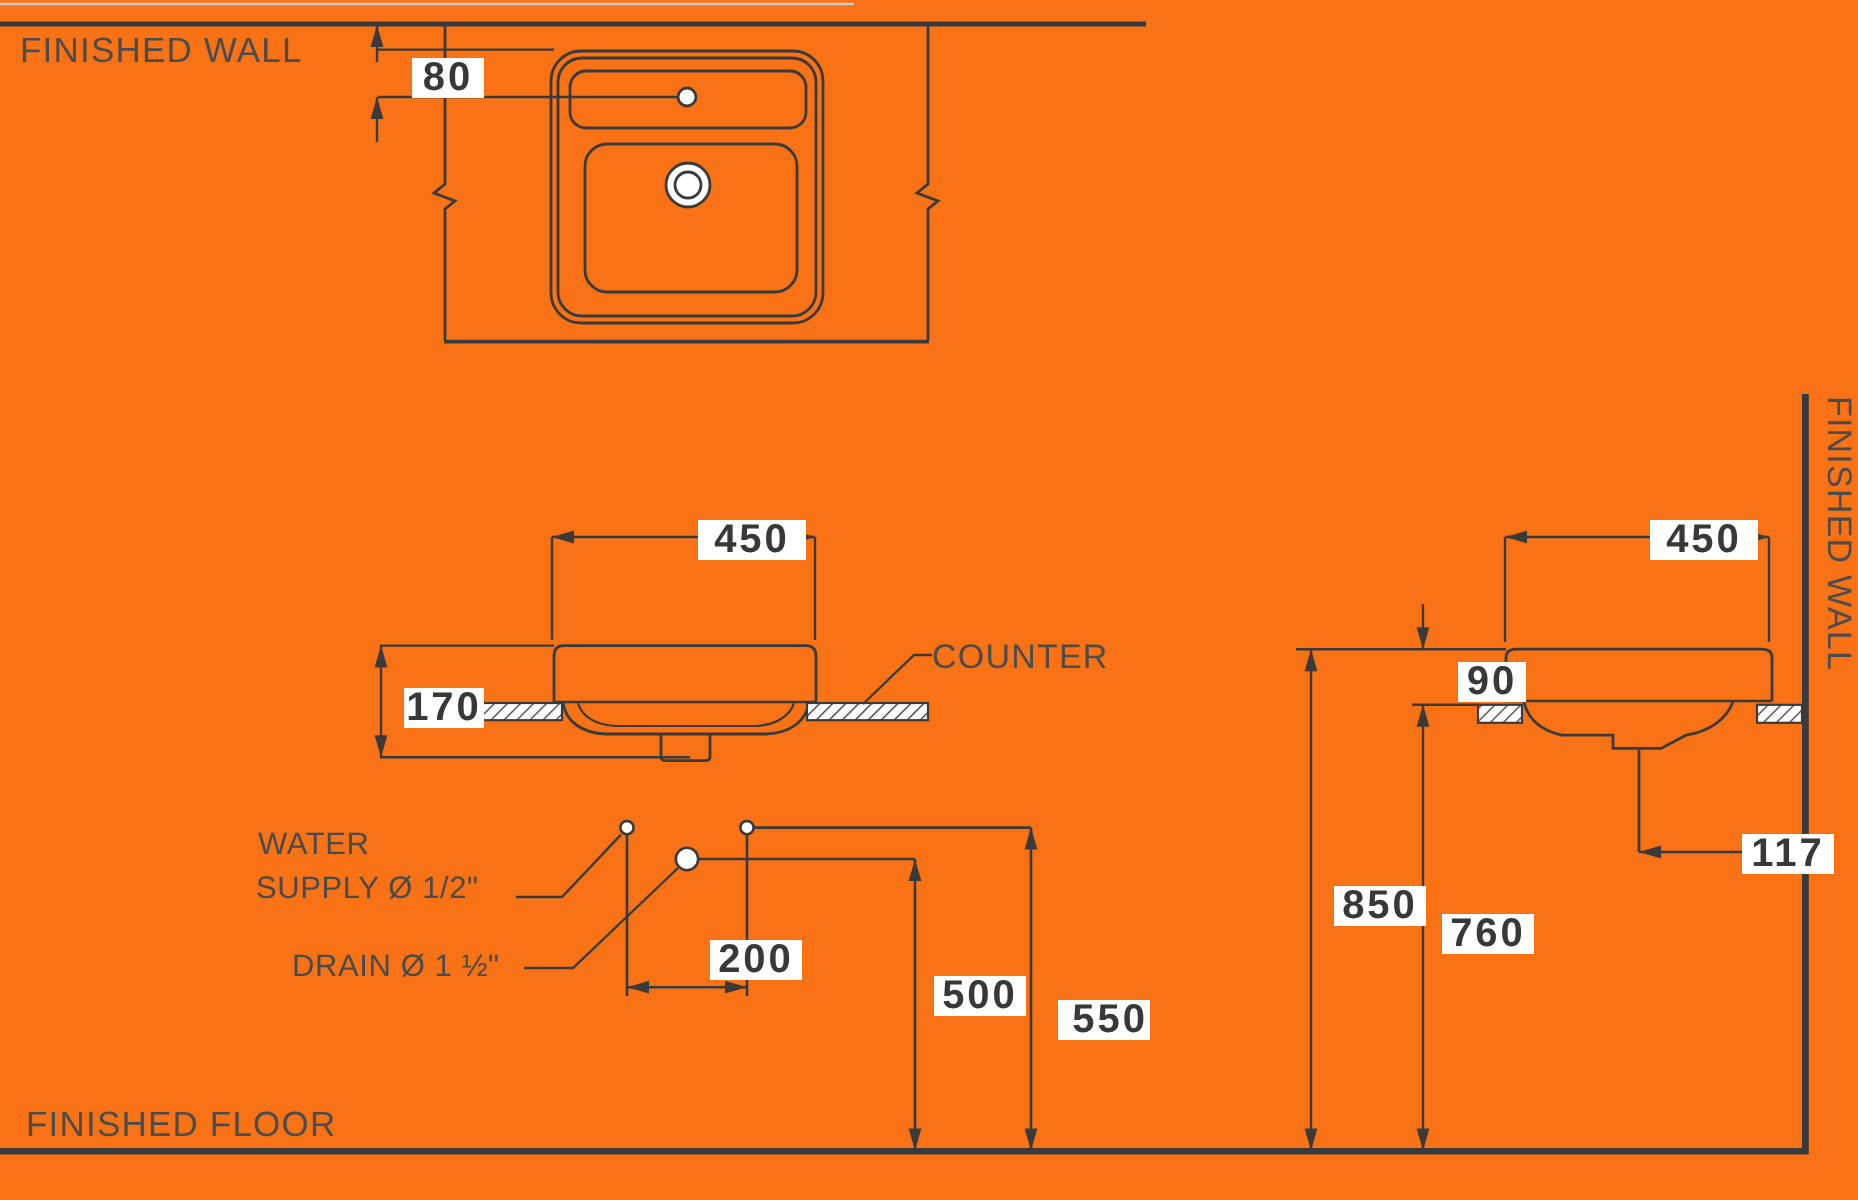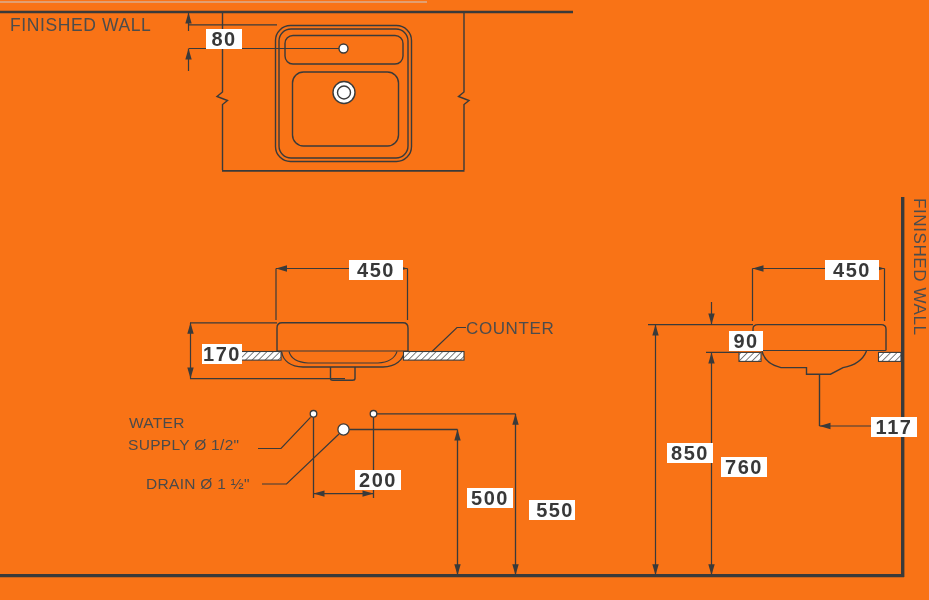--- a/index.html
+++ b/index.html
@@ -167,13 +167,14 @@
   <div class="dim" style="left:497px;top:500px;width:44px;text-align:right;">550</div>
 
   <div class="dim" style="left:793px;top:260px;width:52px;">450</div>
   <div class="dim" style="left:697px;top:331px;width:32px;">90</div>
   <div class="dim" style="left:635px;top:443px;width:44px;">850</div>
   <div class="dim" style="left:689px;top:457px;width:44px;">760</div>
   <div class="dim" style="left:839px;top:417px;width:44px;">117</div>
 
   <div class="lbl vert" style="left:929px;top:198px;font-size:17px;">FINISHED WALL</div>
 
+  <div class="lbl" style="left:13px;top:552px;">FINISHED FLOOR</div>
 </div>
 
 </body></html>

